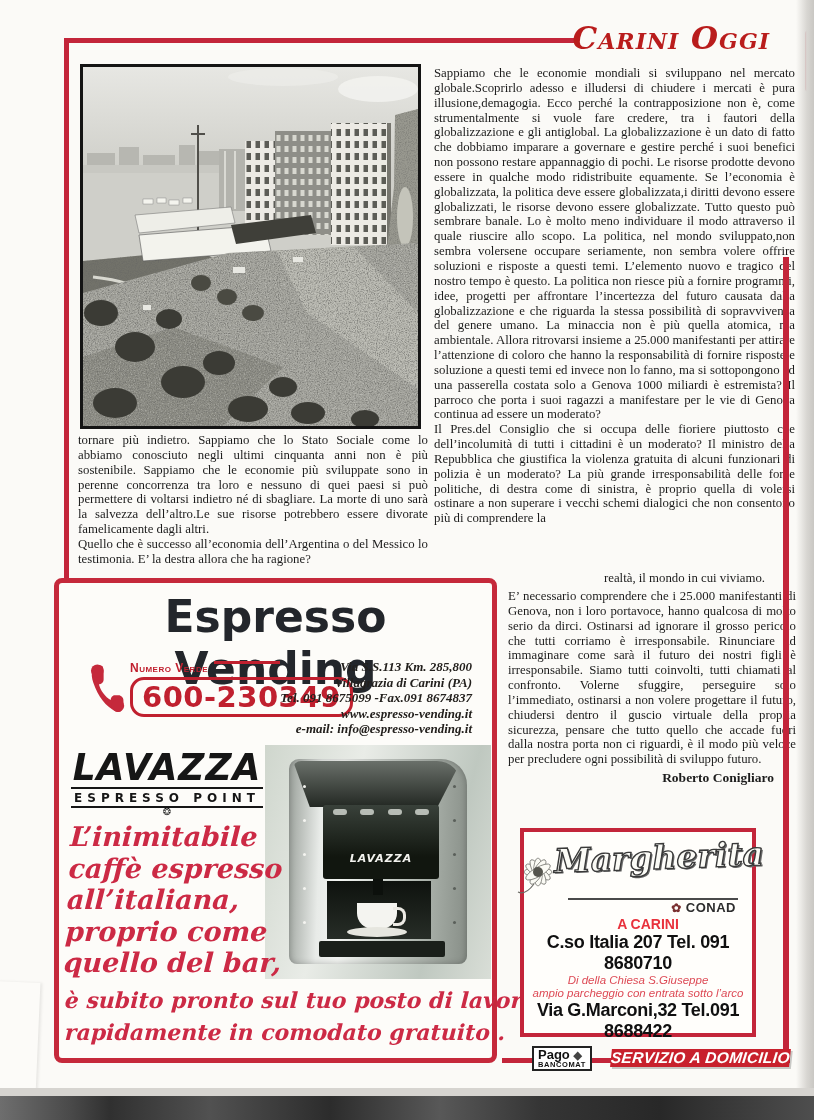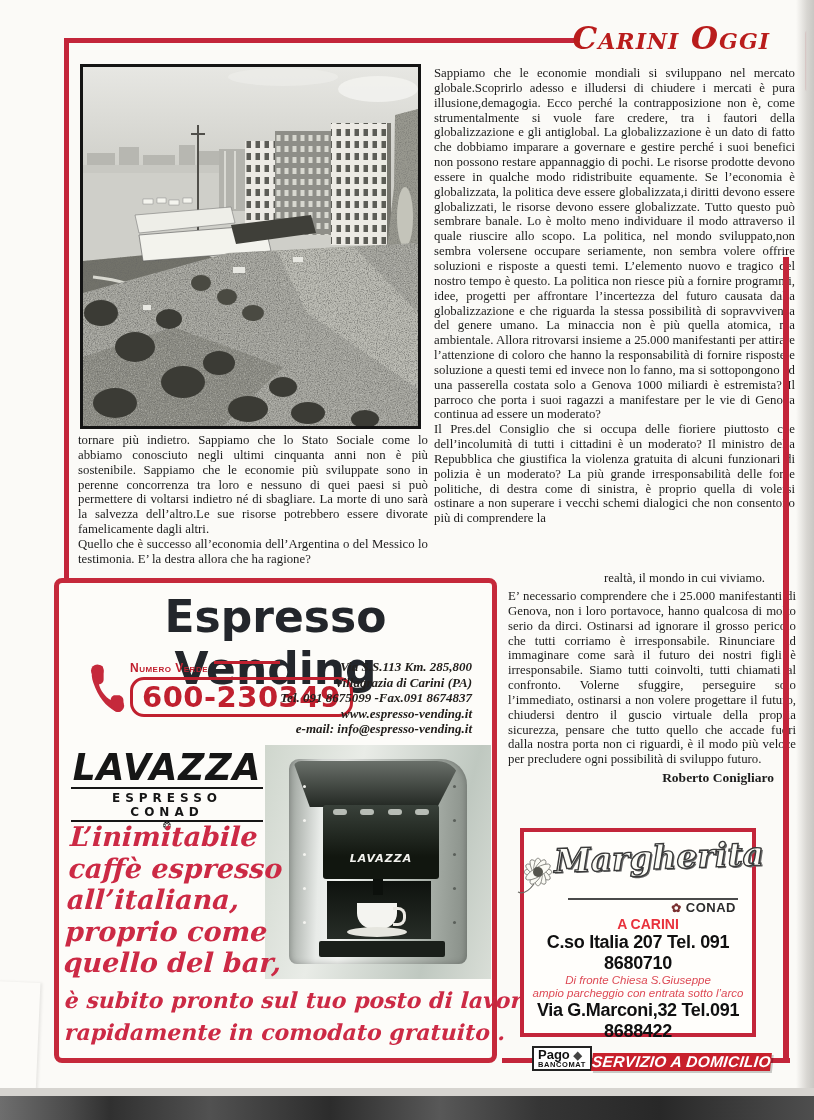--- a/index.html
+++ b/index.html
@@ -93,21 +93,21 @@
   .marg-daisy{position:absolute;left:-12px;top:14px;}
   .marg-brand{position:absolute;left:30px;top:6px;width:196px;text-align:center;
     font-family:"DejaVu Serif",serif;font-style:italic;font-weight:bold;font-size:33px;color:#fbfbf6;
     -webkit-text-stroke:1.4px #3a3a3a;text-shadow:1.5px 1.5px 0 #6a6a6a;transform:rotate(-2deg);}
   .marg-underline{margin:0 14px 0 44px;border-bottom:2px solid #4a4a4a;}
   .marg-conad{text-align:right;padding-right:16px;font-weight:bold;font-size:13px;color:#2c2c2c;letter-spacing:.5px;margin-left:34px;}
   .marg-conad .flower{color:#7a3030;font-size:12px;}
   .marg-loc{text-align:center;color:#e8323c;font-weight:bold;font-size:14px;margin-top:1px;padding-left:20px;}
   .marg-addr{text-align:center;font-weight:bold;font-size:18px;color:#101010;letter-spacing:-.3px;line-height:21px;}
   .marg-note{text-align:center;font-style:italic;font-size:11.5px;color:#dd4a55;line-height:13px;}
-  .marg-badges{display:flex;align-items:flex-end;gap:0;margin:4px 6px 0 8px;}
+  .marg-badges{display:flex;align-items:center;gap:19px;margin:4px 6px 0 8px;}
   .pago-badge{border:2px solid #222;background:#fff;padding:0px 4px;line-height:1;}
   .pago-top{font-weight:bold;font-size:13px;color:#111;}
   .pago-top .dia{color:#444;font-size:11px;}
   .pago-bottom{font-weight:bold;font-size:7.5px;letter-spacing:.6px;color:#111;}
   .service-badge{flex:1;background:#c8202c;color:#fff;display:flex;align-items:center;justify-content:center;
     font-weight:900;font-style:italic;font-size:15.5px;letter-spacing:.3px;transform:skewX(-6deg);
     box-shadow:2px 2px 0 rgba(0,0,0,.2);white-space:nowrap;}
 
   
   .page-right-edge{left:796px;top:0;width:18px;height:1120px;
@@ -282,21 +282,21 @@
     <div class="esp-address">
       <div>Via S.S.113 Km. 285,800</div>
       <div>Villagrazia di Carini (PA)</div>
       <div>Tel. 091 8675099 -Fax.091 8674837</div>
       <div>www.espresso-vending.it</div>
       <div>e-mail: info@espresso-vending.it</div>
     </div>
 
     <div class="lav-logo">
       <div class="lav-brand">LAVAZZA</div>
-      <div class="lav-sub">ESPRESSO CONAD</div>
+      <div class="lav-sub">ESPRESSO POINT</div>
       <div class="lav-orn">❂</div>
     </div>
 
     <div class="machine-photo">
       <div class="m-body"></div>
       <div class="m-hood"></div>
       <div class="m-panel">
         <div class="m-btns">
             <i></i>
             <i></i>
@@ -342,21 +342,21 @@
       </svg>
       <div class="marg-brand">Margherita</div>
     </div>
     <div class="marg-underline"></div>
     <div class="marg-conad">
       <span class="flower">✿</span>
       <span>CONAD</span>
     </div>
     <div class="marg-loc">A CARINI</div>
     <div class="marg-addr">C.so Italia 207 Tel. 091 8680710</div>
-    <div class="marg-note">Di fronte Chiesa S.Giuseppe</div>
+    <div class="marg-note">Di della Chiesa S.Giuseppe</div>
     <div class="marg-note">ampio parcheggio con entrata sotto l’arco</div>
     <div class="marg-addr">Via G.Marconi,32 Tel.091 8688422</div>
     <div class="marg-badges">
       <div class="pago-badge">
         <div class="pago-top">
           <span>Pago</span>
           <span class="dia">◆</span>
         </div>
         <div class="pago-bottom">BANCOMAT</div>
       </div>

